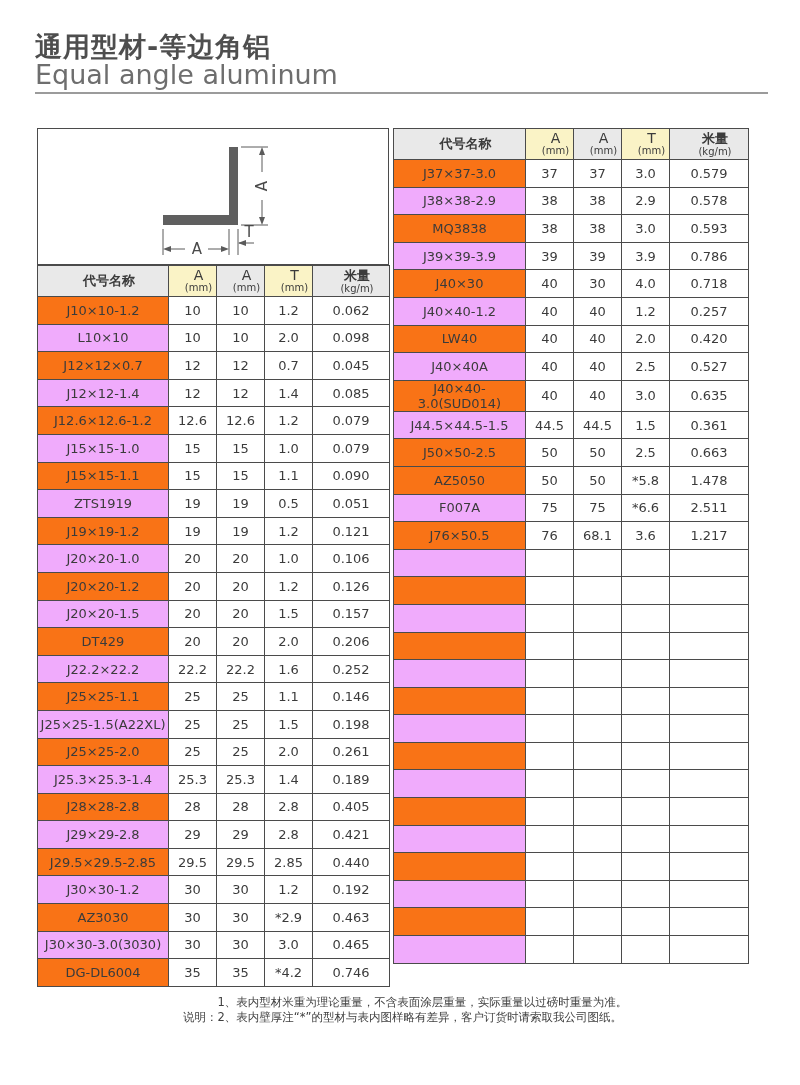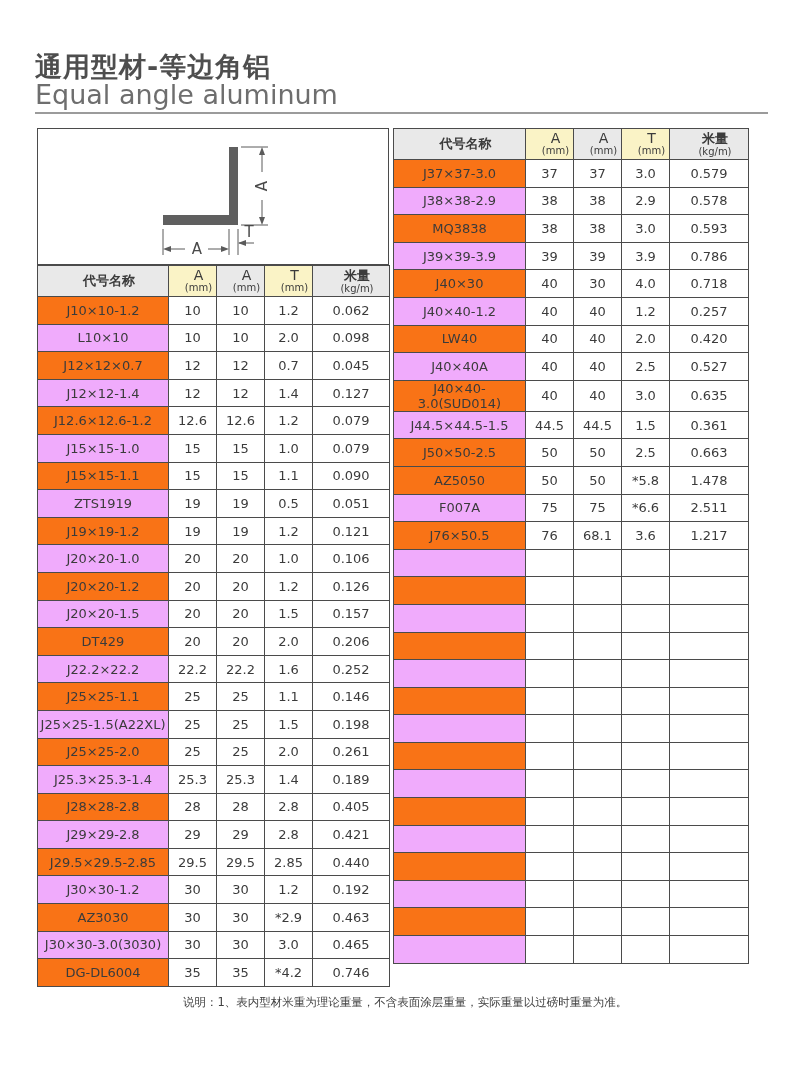--- a/index.html
+++ b/index.html
@@ -3,21 +3,21 @@
 <meta charset="utf-8">
 <style>
   html,body{margin:0;padding:0;}
   body{
     width:800px;height:1085px;background:#ffffff;position:relative;
     font-family:"DejaVu Sans","Liberation Sans",sans-serif;
     color:#3b3b3b;overflow:hidden;
   }
   
   .page-header{position:absolute;left:35px;top:32px;width:733px;}
-  .title-zh{font-size:27px;font-weight:bold;color:#4e4e4e;letter-spacing:1px;line-height:30px;margin-top:20px;}
+  .title-zh{font-size:27px;font-weight:bold;color:#4e4e4e;letter-spacing:1px;line-height:30px;}
   .title-en{font-size:27px;color:#6e6e6e;line-height:24px;margin-top:1px;}
   .title-rule{height:0;border-bottom:2px solid #9b9b9b;margin-top:5px;}
 
   
   .left-col{position:absolute;left:37px;top:128px;width:352px;}
   .right-col{position:absolute;left:393px;top:128px;width:355px;}
 
   
   .diagram-box{box-sizing:border-box;border:1px solid #4b4b4b;height:137px;background:#fff;}
 
@@ -137,21 +137,21 @@
           <td>12</td>
           <td>12</td>
           <td>0.7</td>
           <td>0.045</td>
         </tr>
         <tr class="alt-gray">
           <td class="name-cell">J12×12-1.4</td>
           <td>12</td>
           <td>12</td>
           <td>1.4</td>
-          <td>0.127</td>
+          <td>0.085</td>
         </tr>
         <tr class="alt-yellow">
           <td class="name-cell">J12.6×12.6-1.2</td>
           <td>12.6</td>
           <td>12.6</td>
           <td>1.2</td>
           <td>0.079</td>
         </tr>
         <tr class="alt-gray">
           <td class="name-cell">J15×15-1.0</td>
@@ -534,14 +534,15 @@
           <td></td>
         </tr>
       </tbody>
   </table>
 </div>
 
 <div class="notes">
   <span class="notes-label">说明：</span>
   <div class="notes-lines">
     <div>1、表内型材米重为理论重量，不含表面涂层重量，实际重量以过磅时重量为准。</div>
+    <div>2、表内壁厚注“*”的型材与表内图样略有差异，客户订货时请索取我公司图纸。</div>
   </div>
 </div>
 
 </body></html>

